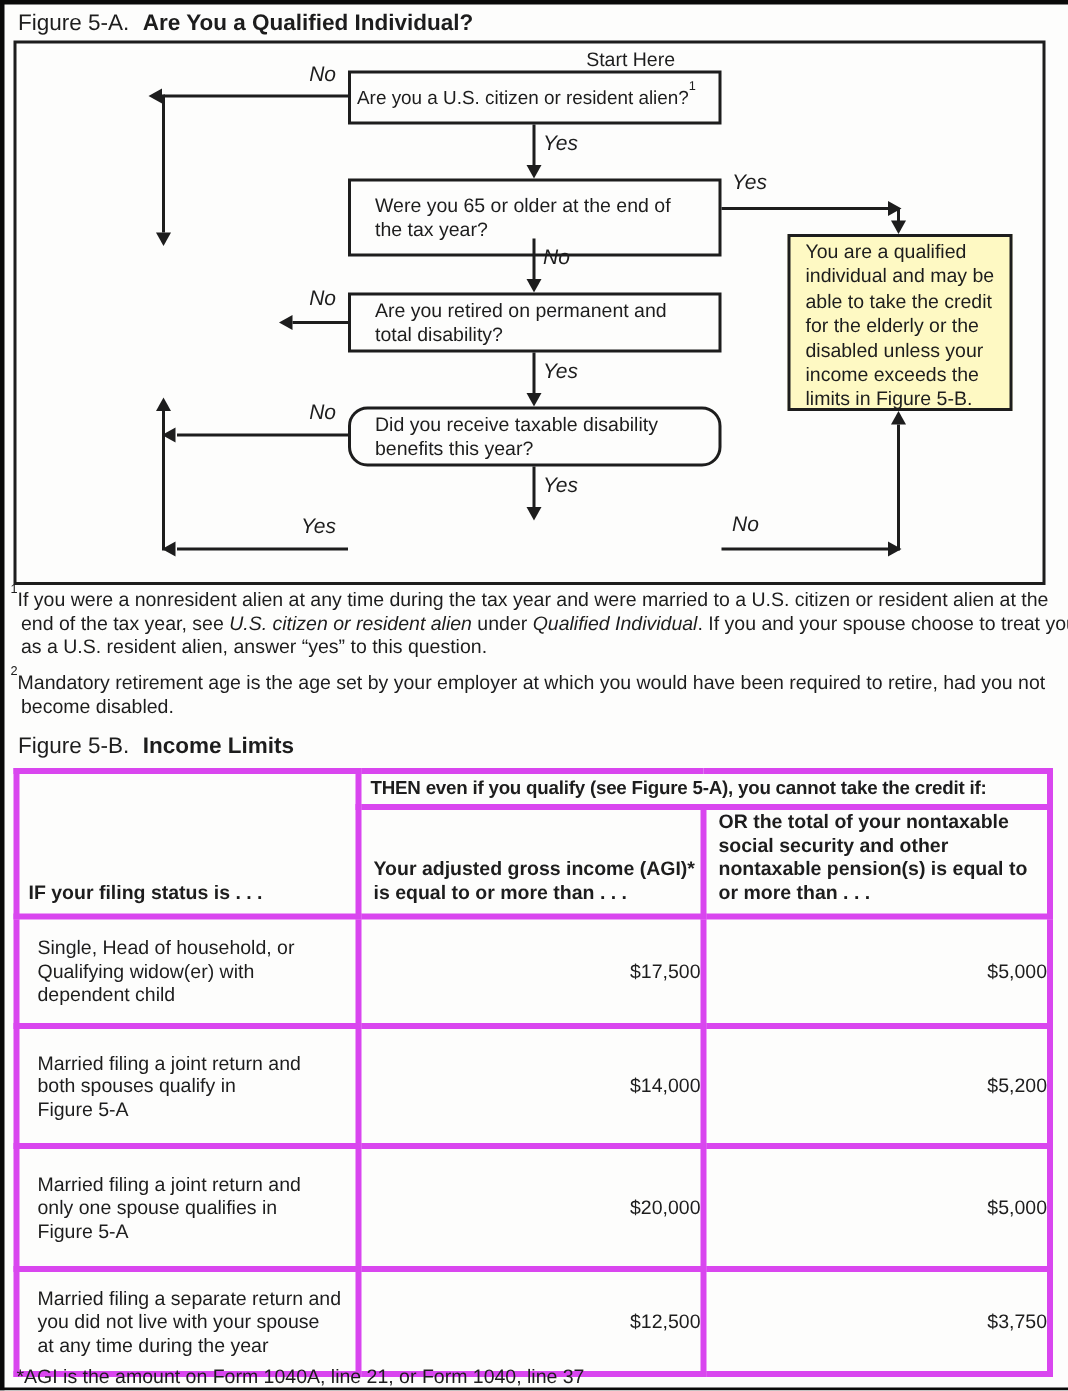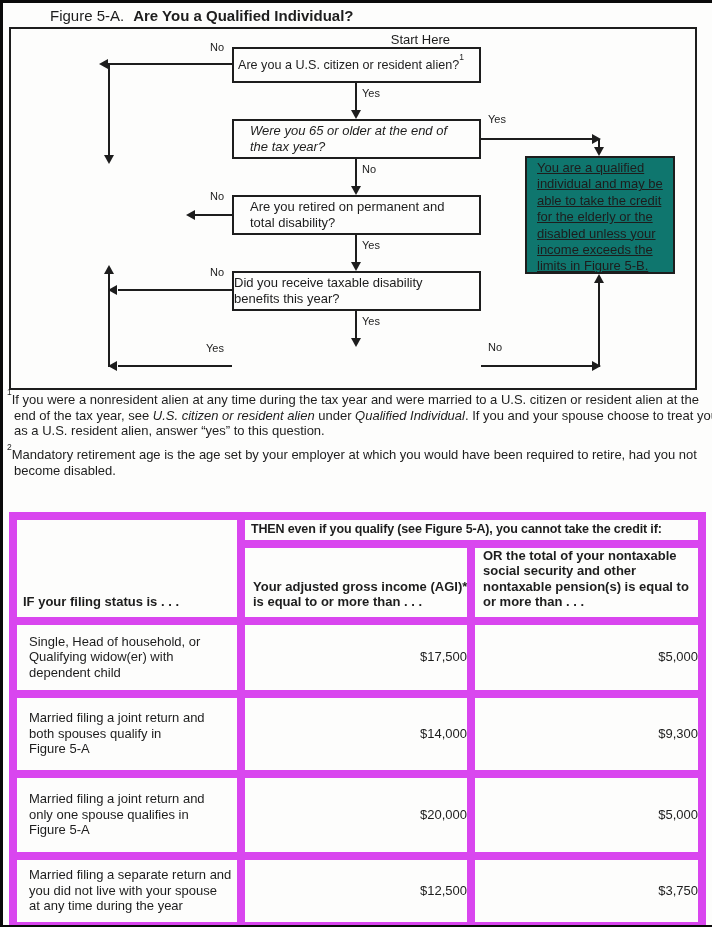--- a/index.html
+++ b/index.html
@@ -2,50 +2,50 @@
 <html><head>
 <meta charset="utf-8">
 <style>
   html,body{margin:0;padding:0;background:#fff;}
   .page{
     position:relative;width:712px;height:927px;box-sizing:border-box;
     background:#fdfdfc;color:#1d1d1d;
     border-left:3px solid #0a0a0a;border-top:3px solid #0a0a0a;border-bottom:2px solid #0a0a0a;
     font-family:"Liberation Sans","DejaVu Sans",sans-serif;overflow:hidden;
   }
-  .fig-title{position:absolute;font-size:15px;white-space:nowrap;margin-left:38px;}
+  .fig-title{position:absolute;font-size:15px;white-space:nowrap;}
   .fig-title .fig-label{font-weight:normal;margin-right:9px;}
   .fig-title .fig-name{font-weight:bold;}
   
   .flow{position:absolute;left:6px;top:24px;width:688px;height:363px;
         border:2px solid #1d1d1d;box-sizing:border-box;}
   .start-here{position:absolute;left:264px;top:3px;width:175px;text-align:right;font-size:13px;}
   .qbox{position:absolute;border:2px solid #1d1d1d;box-sizing:border-box;background:#fdfdfc;
         display:flex;align-items:center;font-size:13px;line-height:16px;}
-  .obox{position:absolute;border:2px solid #1d1d1d;box-sizing:border-box;background:#0f766e;
-        font-size:13px;line-height:16.4px;text-decoration:underline;}
+  .obox{position:absolute;border:2px solid #1d1d1d;box-sizing:border-box;background:#fef9c3;
+        font-size:13px;line-height:16.4px;}
   .pre{white-space:pre;}
   .hline,.vline{position:absolute;background:#1d1d1d;}
   .hline{height:2px;}
   .vline{width:2px;}
   .arr{position:absolute;width:0;height:0;line-height:0;}
   .arr.down {border-left:5px solid transparent;border-right:5px solid transparent;border-top:9px solid #1d1d1d;}
   .arr.up   {border-left:5px solid transparent;border-right:5px solid transparent;border-bottom:9px solid #1d1d1d;}
   .arr.left {border-top:5px solid transparent;border-bottom:5px solid transparent;border-right:9px solid #1d1d1d;}
   .arr.right{border-top:5px solid transparent;border-bottom:5px solid transparent;border-left:9px solid #1d1d1d;}
-  .lbl{position:absolute;font-size:11px;white-space:nowrap;}
+  .lbl{position:absolute;font-style:italic;font-size:14px;white-space:nowrap;}
   .lbl.r{text-align:right;}
   sup{font-size:8.5px;position:relative;top:-4px;line-height:0;}
   
   .fn{position:absolute;left:4px;width:704px;font-size:13px;line-height:15.5px;
       padding-left:7px;text-indent:-7px;margin:0;}
   .fn i{font-style:italic;}
   
   .tbl{position:absolute;left:6px;top:509px;width:689px;border-collapse:collapse;table-layout:fixed;}
-  .tbl td{border:8px solid #d946ef;font-size:13px;line-height:15.5px;padding:0;overflow:hidden;}
+  .tbl td{border:4px solid #d946ef;font-size:13px;line-height:15.5px;padding:0;overflow:hidden;}
   .c-if{vertical-align:bottom;font-weight:bold;padding:0 4px 7px 6px !important;}
   .c-then{font-weight:bold;font-size:12.5px !important;letter-spacing:-0.15px;
           vertical-align:middle;padding:2px 2px 2px 6px !important;white-space:nowrap;}
   .c-sub{vertical-align:bottom;font-weight:bold;padding:0 4px 7px 8px !important;}
   .c-status{vertical-align:middle;padding-left:12px !important;}
   .c-money{vertical-align:middle;text-align:right;}
   .r-then{height:24px;}
   .r-sub{height:67px;}
   .r-d1{height:73px;}
   .r-d2{height:80px;}
@@ -63,31 +63,31 @@
   </div>
 
   <div class="flow">
 
     <div class="start-here">Start Here</div>
 
     <div class="qbox" style="left:221px;top:18px;width:249px;height:36px;padding-left:4px;font-size:12.6px;">
       <div><span class="pre">Are you a U.S. citizen or resident alien?</span><sup>1</sup></div>
     </div>
 
-    <div class="qbox" style="left:221px;top:90px;width:249px;height:40px;padding-left:16px;font-style:italic;">
+    <div class="qbox" style="left:221px;top:90px;width:249px;height:52px;padding-left:16px;">
       <div class="pre">Were you 65 or older at the end of
 the tax year?</div>
     </div>
 
     <div class="qbox" style="left:221px;top:166px;width:249px;height:40px;padding-left:16px;">
       <div class="pre">Are you retired on permanent and
 total disability?</div>
     </div>
 
-    <div class="qbox" style="left:221px;top:242px;width:249px;height:40px;">
+    <div class="qbox" style="left:221px;top:242px;width:249px;height:40px;padding-left:16px;border-radius:13px;">
       <div class="pre">Did you receive taxable disability
 benefits this year?</div>
     </div>
 
 
 
     <div class="obox pre" style="left:514px;top:127px;width:150px;height:118px;padding:2px 2px 0 10px;">You are a qualified
 individual and may be
 able to take the credit
 for the elderly or the
@@ -141,20 +141,23 @@
     <div class="vline" style="left:587px;top:254px;height:84px;"></div>
     <div class="arr up" style="left:583px;top:245px;"></div>
     <div class="lbl" style="left:477px;top:312px;">No</div>
 
   </div>
 
   <p class="fn" style="top:389px;"><sup>1</sup><span>If you were a nonresident alien at any time during the tax year and were married to a U.S. citizen or resident alien at the end of the tax year, see </span><i>U.S. citizen or resident alien</i><span> under </span><i>Qualified Individual</i><span>. If you and your spouse choose to treat you as a U.S. resident alien, answer “yes” to this question.</span></p>
 
   <p class="fn" style="top:444px;"><sup>2</sup><span>Mandatory retirement age is the age set by your employer at which you would have been required to retire, had you not become disabled.</span></p>
 
+  <div class="fig-title" style="left:9px;top:486px;">
+    <span class="fig-label">Figure 5-B.</span><span class="fig-name">Income Limits</span>
+  </div>
 
   <table class="tbl">
     <colgroup>
         <col style="width:228px">
         <col style="width:230px">
         <col style="width:231px">
       </colgroup>
     <tbody>
         <tr class="r-then">
       <td class="c-if" rowspan="2">IF your filing status is . . .</td>
@@ -173,33 +176,34 @@
 Qualifying widow(er) with
 dependent child</td>
       <td class="c-money">$17,500</td>
       <td class="c-money">$5,000</td>
     </tr>
     <tr class="r-d2">
       <td class="c-status pre">Married filing a joint return and
 both spouses qualify in
 Figure 5-A</td>
       <td class="c-money">$14,000</td>
-      <td class="c-money">$9,300</td>
+      <td class="c-money">$5,200</td>
     </tr>
     <tr class="r-d3">
       <td class="c-status pre">Married filing a joint return and
 only one spouse qualifies in
 Figure 5-A</td>
       <td class="c-money">$20,000</td>
       <td class="c-money">$5,000</td>
     </tr>
     <tr class="r-d4">
       <td class="c-status pre">Married filing a separate return and
 you did not live with your spouse
 at any time during the year</td>
       <td class="c-money">$12,500</td>
       <td class="c-money">$3,750</td>
     </tr>
   </tbody>
     </table>
 
+  <div class="agi-note">*AGI is the amount on Form 1040A, line 21, or Form 1040, line 37</div>
 
 </div>
 
 </body></html>

